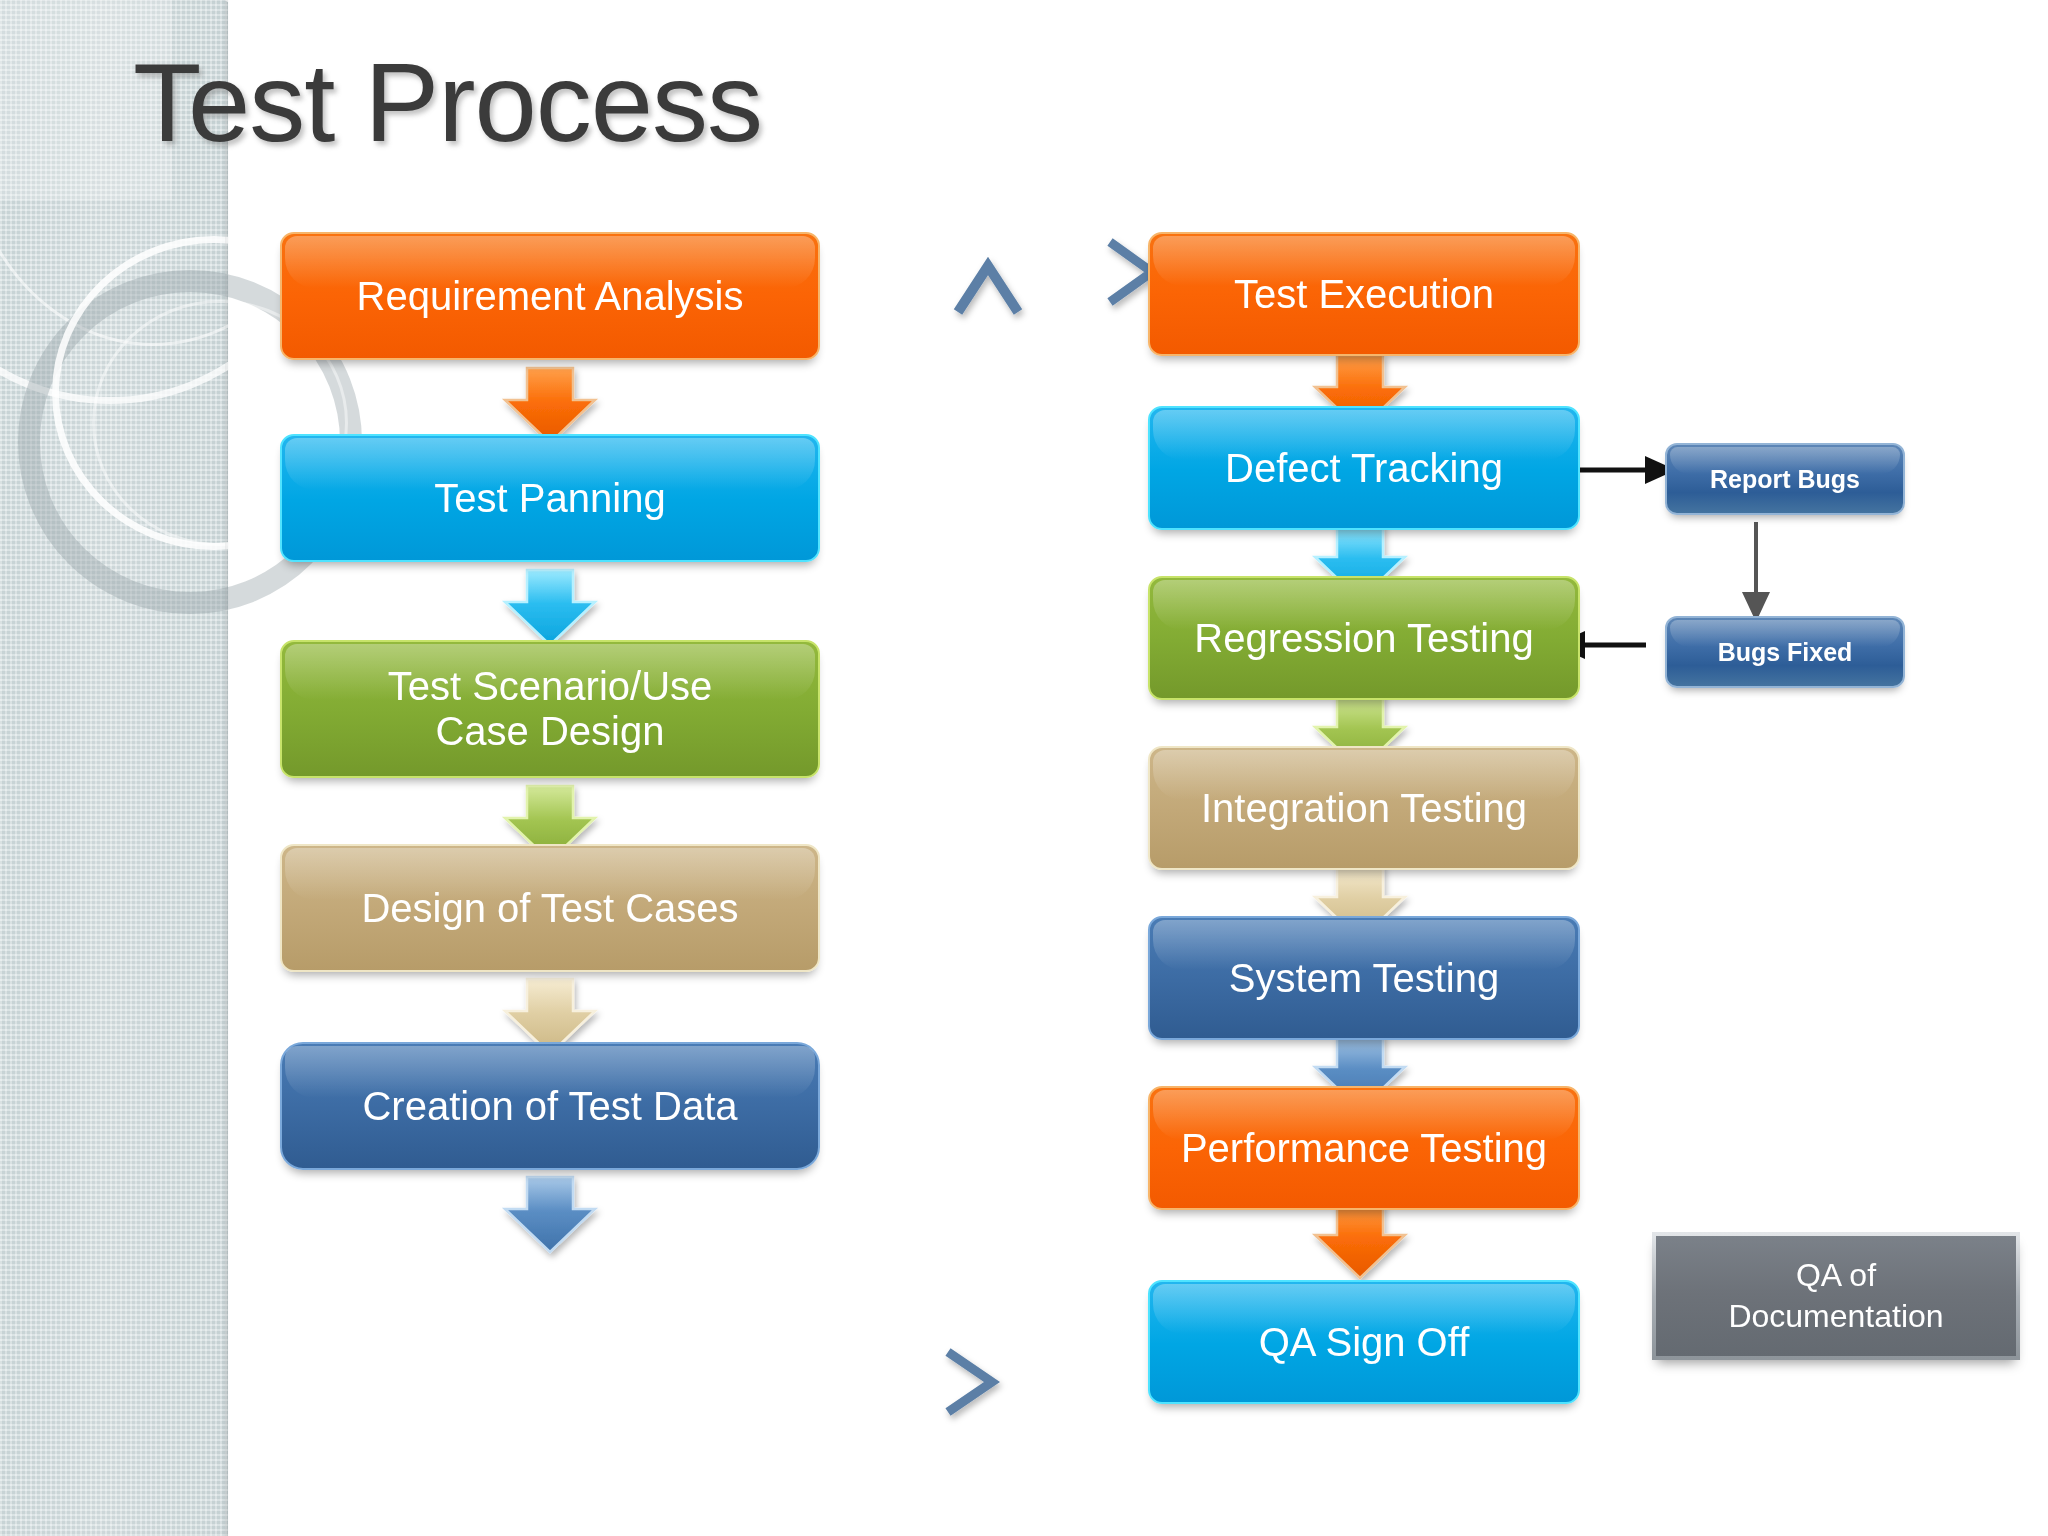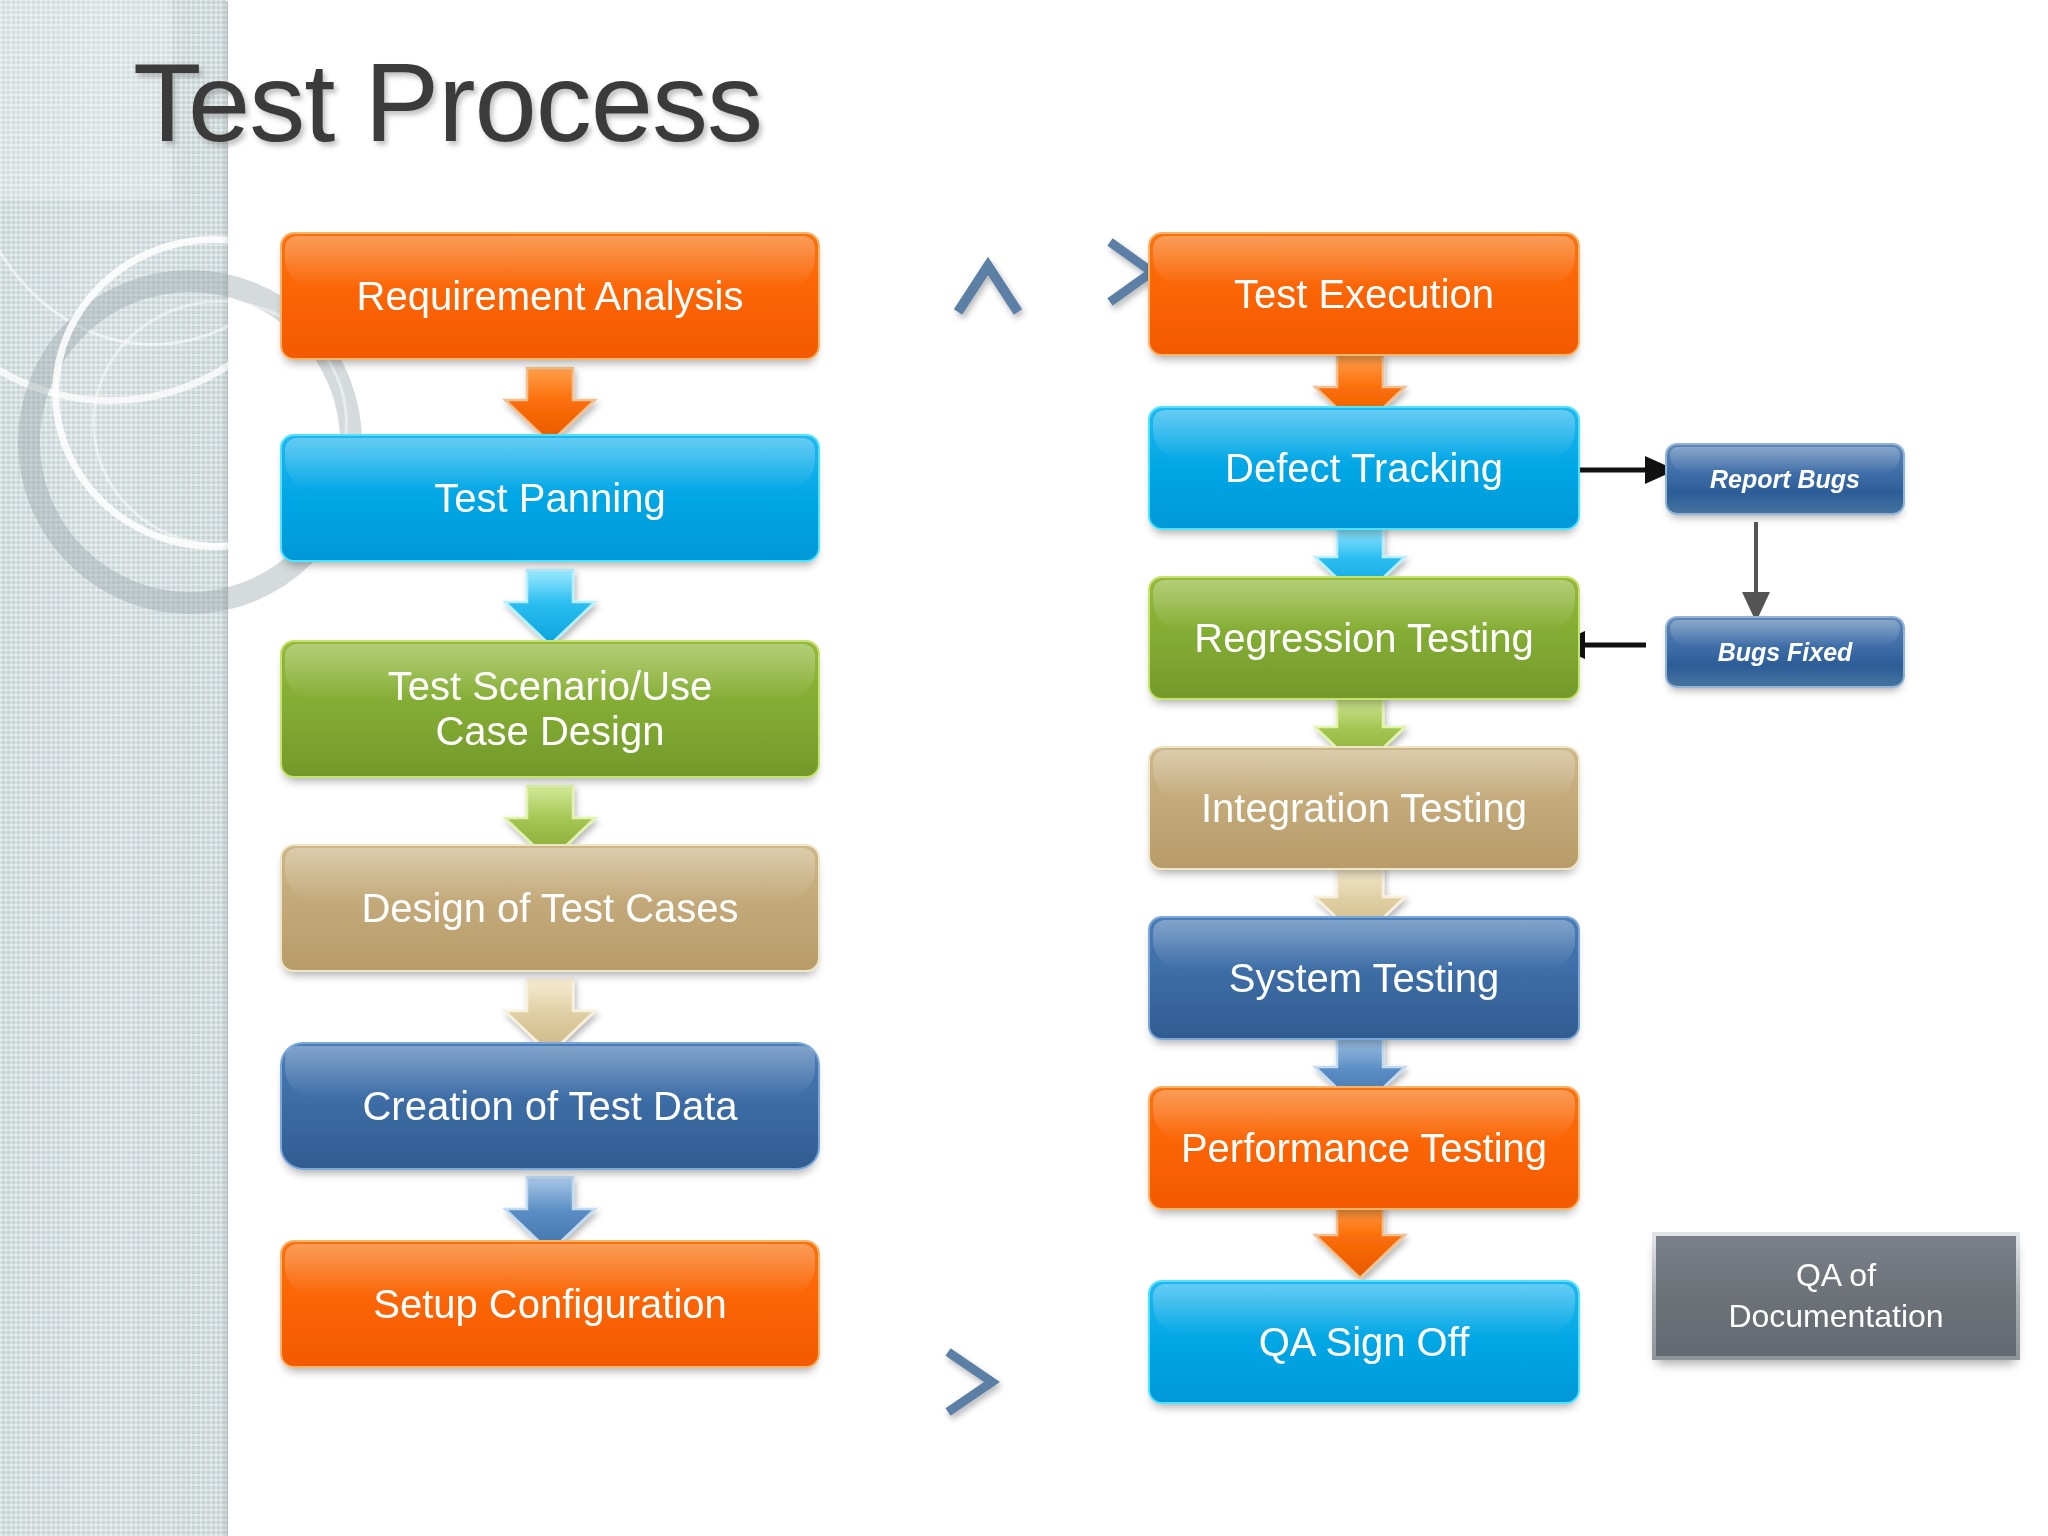--- a/index.html
+++ b/index.html
@@ -71,21 +71,20 @@
 
   
   .sbox{
     position:absolute;border-radius:12px;
     display:flex;align-items:center;justify-content:center;text-align:center;
     color:#fff;font-weight:bold;font-size:25px;
     background:linear-gradient(180deg,#5d86b6 0%,#3f6ea8 40%,#2d5d97 70%,#44739f 100%);
     border:2px solid #93b4d6;
     box-shadow:0 6px 9px -4px rgba(0,0,0,.35);
     box-sizing:border-box;
-    font-style:italic;
   }
   .sbox:before{
     content:"";position:absolute;left:3px;right:3px;top:2px;height:40%;
     border-radius:10px 10px 26px 26px;
     background:linear-gradient(180deg,rgba(255,255,255,.28),rgba(255,255,255,0));
   }
   .sbox .lbl{position:relative;z-index:3;}
 
   
   .gbox{
@@ -235,23 +234,20 @@
   </div>
 
   <div class="box c-tan" style="left:280px;top:844px;width:540px;height:128px;">
     <span class="lbl">Design of Test Cases</span>
   </div>
 
   <div class="box c-navy" style="left:280px;top:1042px;width:540px;height:128px;border-radius:23px;">
     <span class="lbl">Creation of Test Data</span>
   </div>
 
-  <div class="box c-orange" style="left:280px;top:1240px;width:540px;height:128px;">
-    <span class="lbl">Setup Configuration</span>
-  </div>
 
   <div class="box c-orange" style="left:1148px;top:232px;width:432px;height:124px;">
     <span class="lbl">Test Execution</span>
   </div>
 
   <div class="box c-cyan" style="left:1148px;top:406px;width:432px;height:124px;">
     <span class="lbl">Defect Tracking</span>
   </div>
 
   <div class="box c-green" style="left:1148px;top:576px;width:432px;height:124px;">

